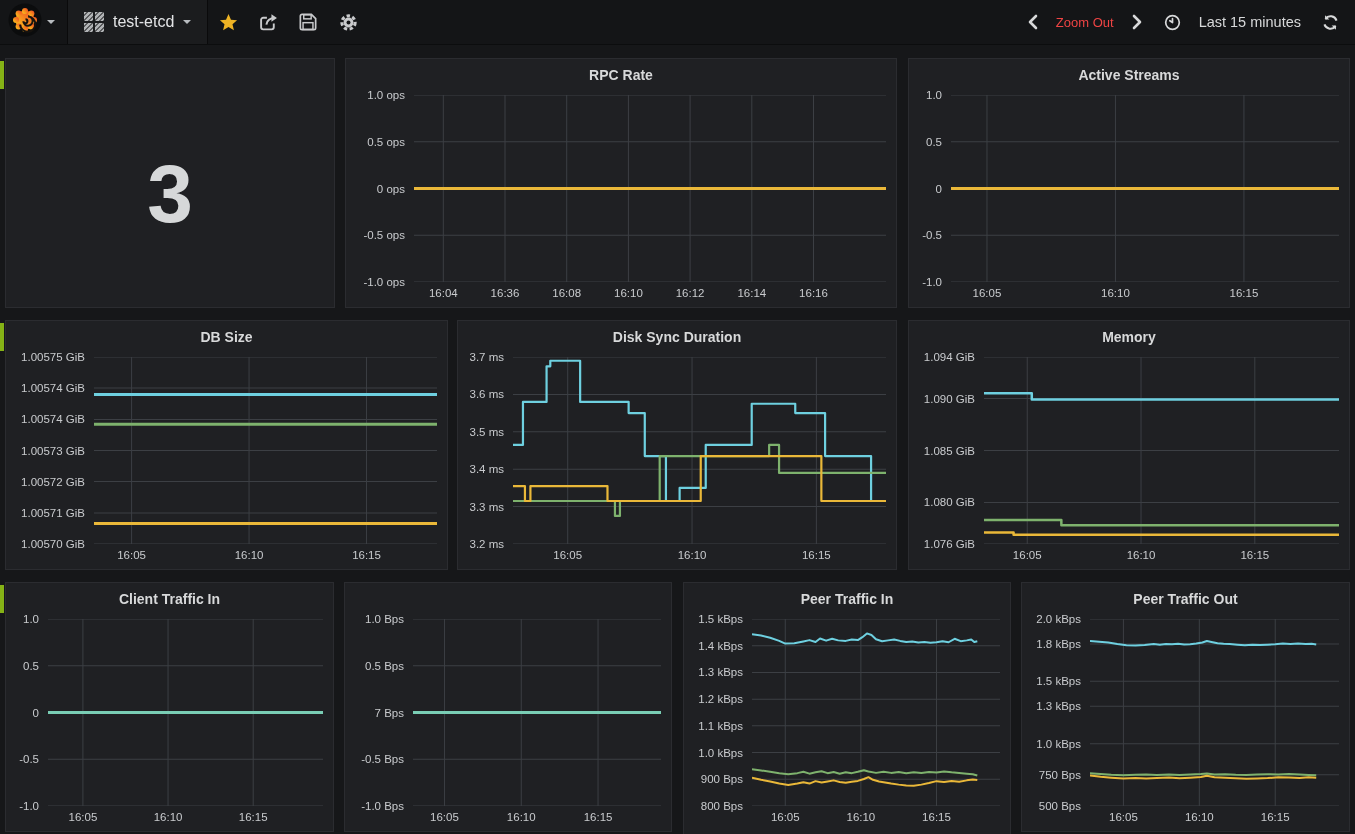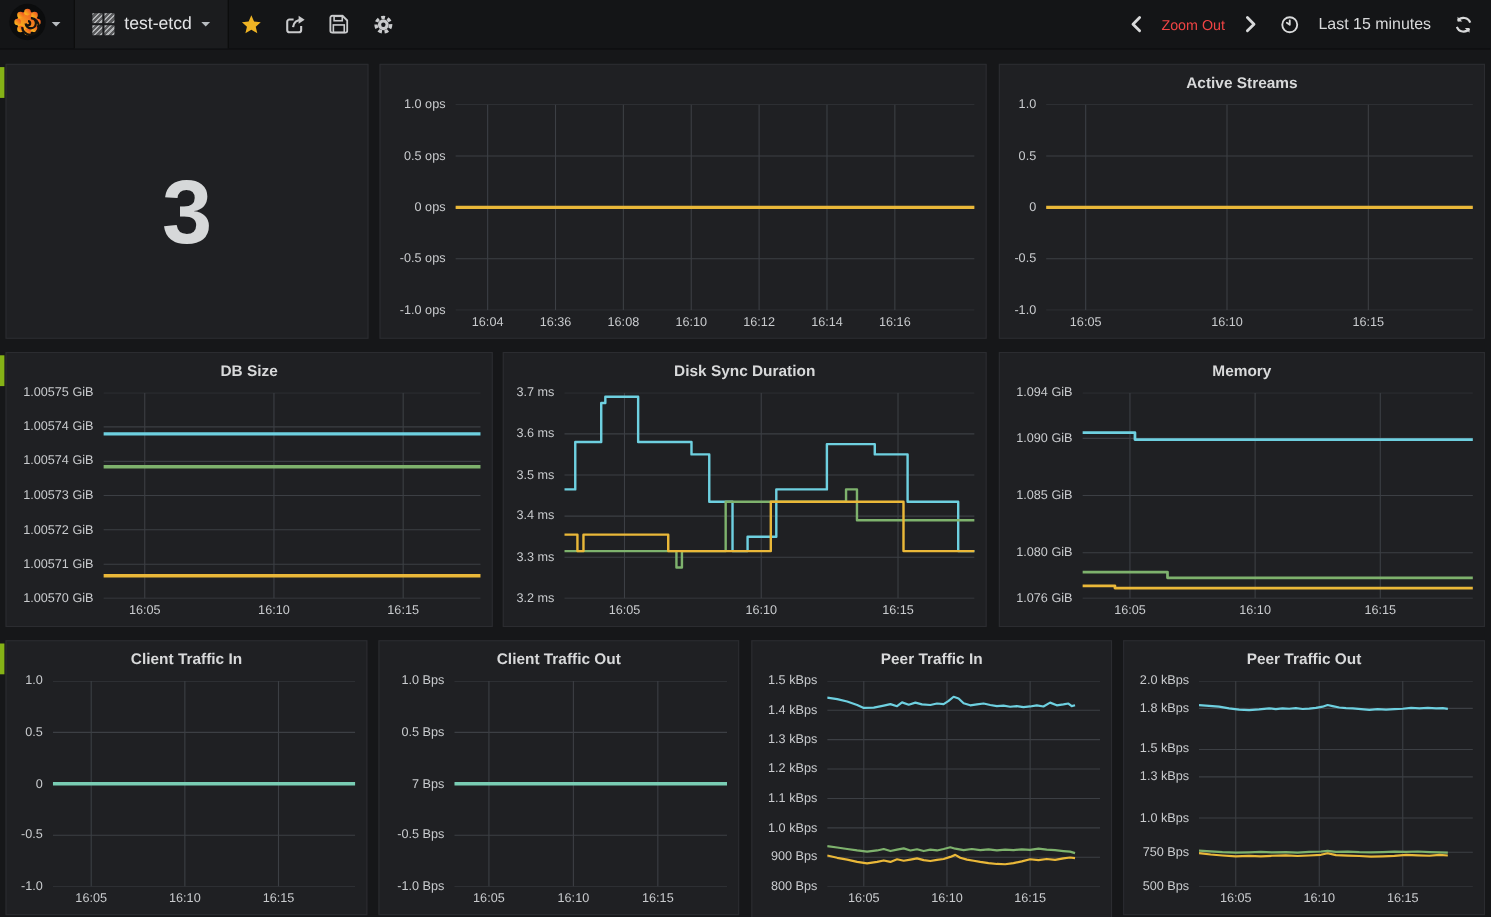--- a/index.html
+++ b/index.html
@@ -141,20 +141,21 @@
 
 <div class="dashboard">
   <div class="row-tab" style="top:16px"></div>
   <div class="row-tab" style="top:278px"></div>
   <div class="row-tab" style="top:540px"></div>
 
   <div class="panel" style="left:5px;top:13px;width:330px;height:250px">
     <div class="singlestat">3</div>
   </div>
   <div class="panel" style="left:345px;top:13px;width:552px;height:250px">
+    <div class="panel-title">RPC Rate</div>
     <div class="chart">
         <div class="yaxis" style="width: 68px;">
           <span style="top: 0%;">1.0 ops</span>
           <span style="top: 25%;">0.5 ops</span>
           <span style="top: 50%;">0 ops</span>
           <span style="top: 75%;">-0.5 ops</span>
           <span style="top: 100%;">-1.0 ops</span>
         </div>
         <div class="plot" style="left: 68px;">
           <svg viewBox="0 0 1000 1000" preserveAspectRatio="none">
@@ -342,21 +343,20 @@
           </svg>
         </div>
         <div class="xaxis" style="left: 42px;">
           <span style="left: 12.6935%;">16:05</span>
           <span style="left: 43.6533%;">16:10</span>
           <span style="left: 74.613%;">16:15</span>
         </div>
       </div>
   </div>
   <div class="panel" style="left:344px;top:537px;width:328px;height:250px">
-    <div class="panel-title">Client Traffic Out</div>
     <div class="chart">
         <div class="yaxis" style="width: 68px;">
           <span style="top: 0%;">1.0 Bps</span>
           <span style="top: 25%;">0.5 Bps</span>
           <span style="top: 50%;">7 Bps</span>
           <span style="top: 75%;">-0.5 Bps</span>
           <span style="top: 100%;">-1.0 Bps</span>
         </div>
         <div class="plot" style="left: 68px;">
           <svg viewBox="0 0 1000 1000" preserveAspectRatio="none">

